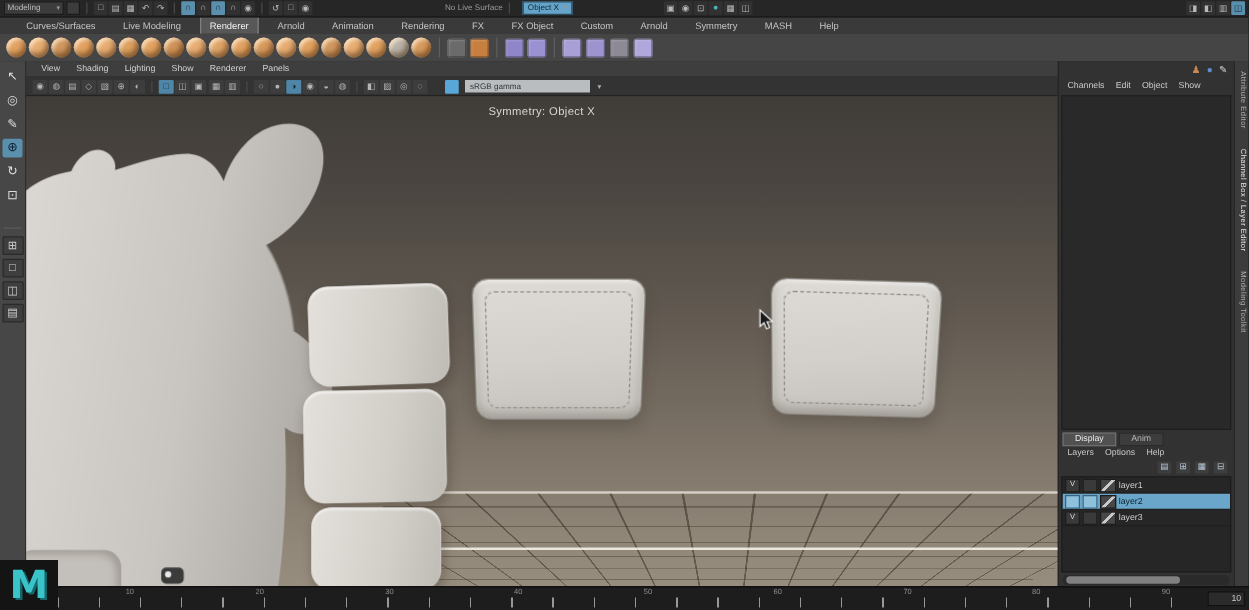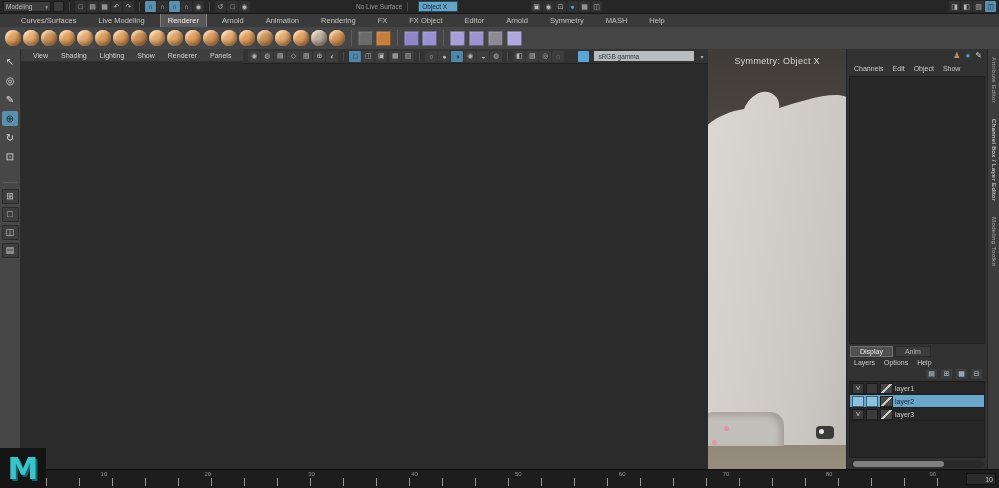--- a/index.html
+++ b/index.html
@@ -37,21 +37,21 @@
   
   .main{position:absolute;left:0;top:49px;right:0;bottom:18px;display:flex;}
   .toolbox{width:20px;background:#474747;border-right:1px solid #2e2e2e;display:flex;flex-direction:column;
       align-items:center;padding-top:5px;gap:4px;flex:none;}
   .tool{width:16px;height:15px;color:#dedede;font-size:10px;line-height:15px;text-align:center;border-radius:2px;}
   .tool.active{background:#5b8fae;color:#0d2230;}
   .tool-sep{width:14px;height:1px;background:#5c5c5c;margin:14px 0 2px;}
   .layout-btn{width:15px;height:13px;color:#cacaca;font-size:9px;line-height:13px;text-align:center;
       background:#3e3e3e;border:1px solid #2a2a2a;border-radius:1px;}
   
-  .viewport{flex:1;min-width:0;display:flex;flex-direction:row;position:relative;}
+  .viewport{flex:1;min-width:0;display:flex;flex-direction:column;position:relative;}
   .vpmenus{height:12px;background:#3e3e3e;display:flex;gap:13px;align-items:center;padding:0 12px;
       font-size:7px;color:#d2d2d2;border-bottom:1px solid #2f2f2f;}
   .vptoolbar{height:14px;background:#333;display:flex;align-items:center;gap:2px;padding:0 5px;
       border-bottom:1px solid #222;}
   .vbtn{width:12px;height:11px;font-size:7px;color:#b5b5b5;display:flex;align-items:center;
       justify-content:center;background:#3d3d3d;border-radius:1px;flex:none;}
   .vbtn.active{background:#4f86a8;color:#0e2331;}
   .cm-toggle{width:11px;height:11px;background:#58a7d8;border-radius:1px;margin-left:12px;flex:none;}
   .view-transform{height:10px;width:92px;background:#b9bdc0;color:#30373c;font-size:6.5px;display:flex;
       align-items:center;padding:0 4px;margin-left:3px;flex:none;}
@@ -192,21 +192,21 @@
   <div class="shelftabs">
 
   <span class="shelf-tab">Curves/Surfaces</span>
       <span class="shelf-tab">Live Modeling</span>
       <span class="shelf-tab active">Renderer</span>
       <span class="shelf-tab">Arnold</span>
       <span class="shelf-tab">Animation</span>
       <span class="shelf-tab">Rendering</span>
       <span class="shelf-tab">FX</span>
       <span class="shelf-tab">FX Object</span>
-      <span class="shelf-tab">Editor</span>
+      <span class="shelf-tab">Custom</span>
       <span class="shelf-tab">Arnold</span>
       <span class="shelf-tab">Symmetry</span>
       <span class="shelf-tab">MASH</span>
       <span class="shelf-tab">Help</span>
     </div>
 
   <div class="shelf">
     <div class="igroup" style="gap:2px">
 
     <span class="brush" style="background: rgb(226, 162, 97);"></span>

